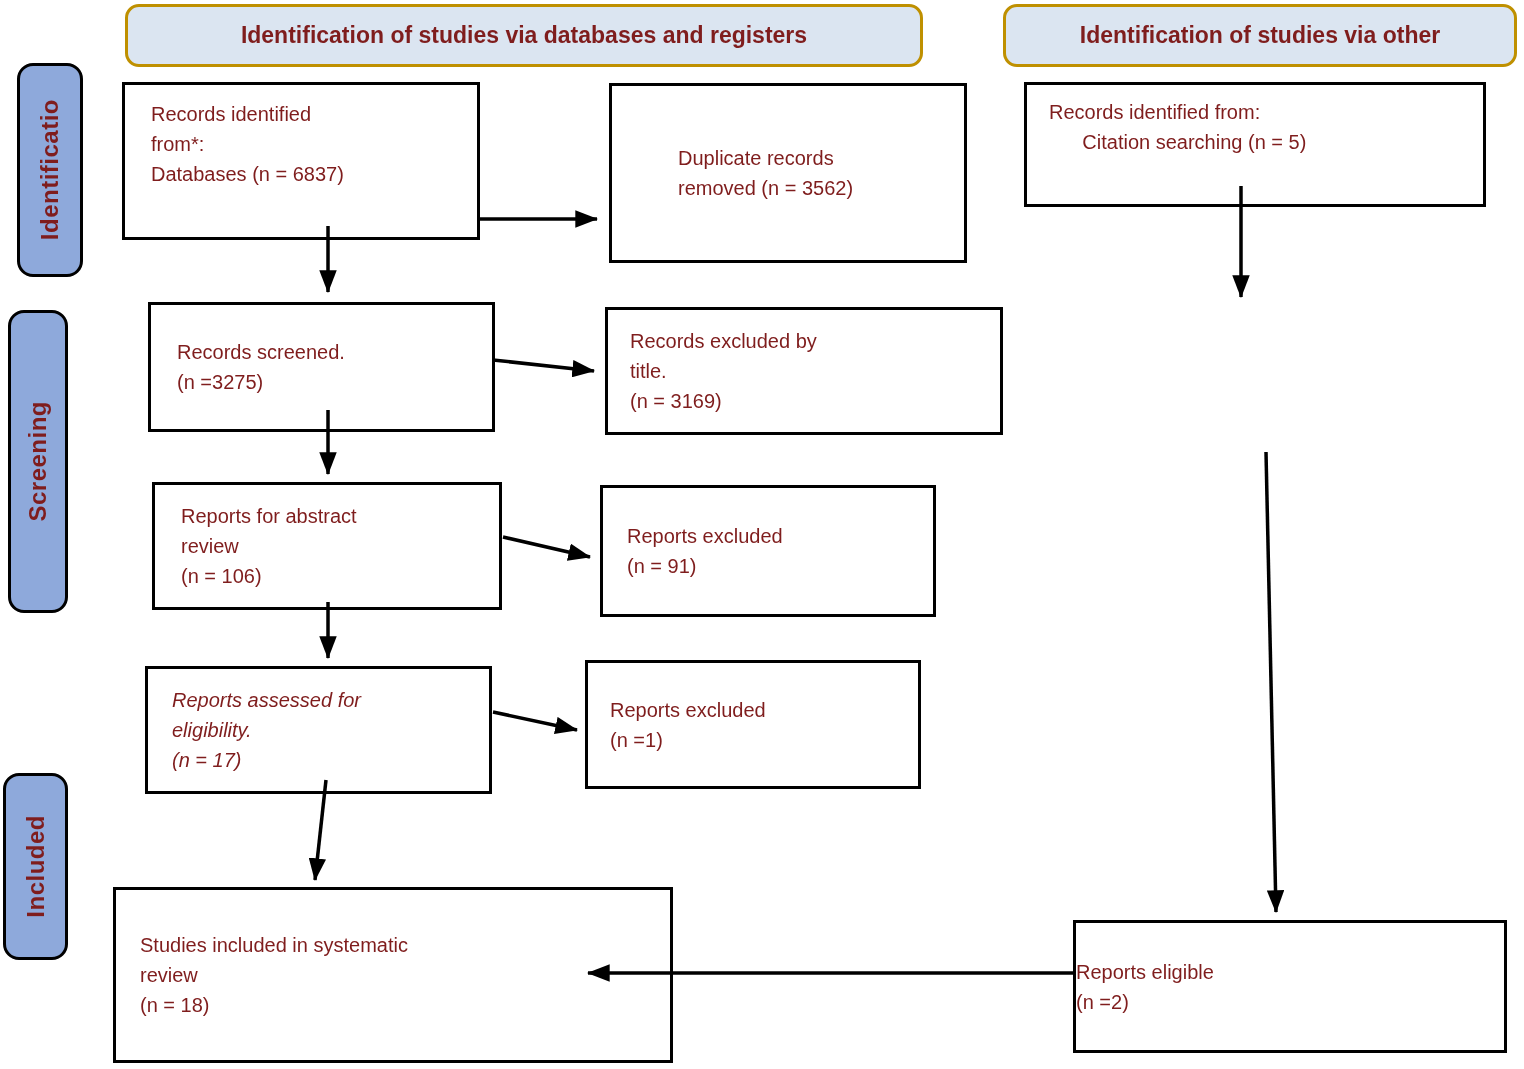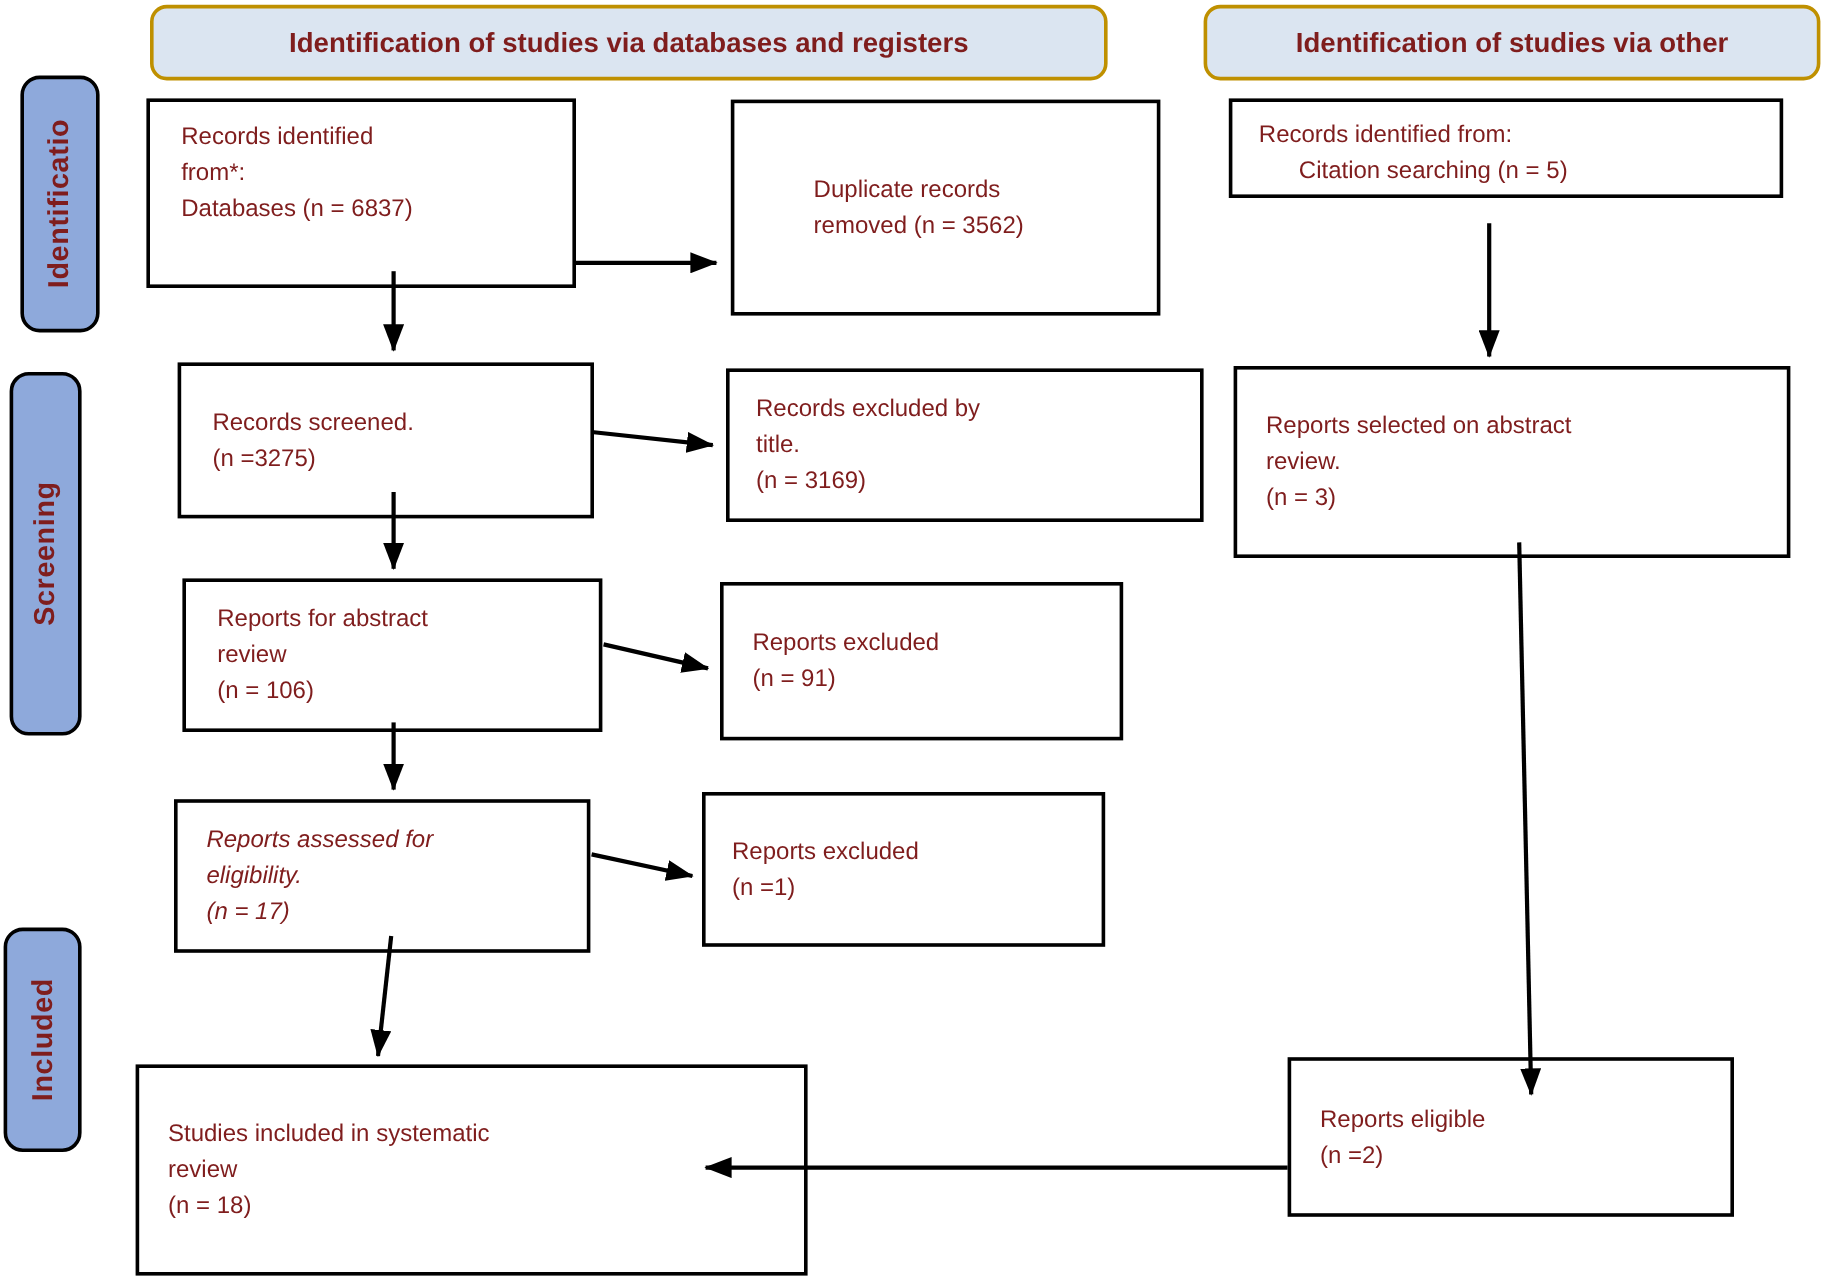--- a/index.html
+++ b/index.html
@@ -35,23 +35,23 @@
   .box.top{align-items:flex-start;}
   #box-a{left:122px;top:82px;width:358px;height:158px;padding:14px 8px 0 26px;}
   #box-b{left:609px;top:83px;width:358px;height:180px;padding-left:66px;}
   #box-c{left:148px;top:302px;width:347px;height:130px;padding-left:26px;}
   #box-d{left:605px;top:307px;width:398px;height:128px;padding-left:22px;}
   #box-e{left:152px;top:482px;width:350px;height:128px;padding-left:26px;}
   #box-f{left:600px;top:485px;width:336px;height:132px;padding-left:24px;}
   #box-g{left:145px;top:666px;width:347px;height:128px;padding-left:24px;font-style:italic;}
   #box-h{left:585px;top:660px;width:336px;height:129px;padding-left:22px;}
   #box-i{left:113px;top:887px;width:560px;height:176px;padding-left:24px;}
-  #box-j{left:1024px;top:82px;width:462px;height:83px;padding:12px 8px 0 22px;}
+  #box-j{left:1024px;top:82px;width:462px;height:125px;padding:12px 8px 0 22px;}
   #box-k{left:1028px;top:305px;width:464px;height:160px;padding-left:24px;}
-  #box-l{left:1073px;top:881px;width:372px;height:133px;padding-left:24px;}
+  #box-l{left:1073px;top:920px;width:434px;height:133px;}
   #arrows{position:absolute;left:0;top:0;width:1524px;height:1069px;pointer-events:none;}
   #arrows line{stroke:#000;stroke-width:3.5;}
 </style>
 </head>
 <body>
 
 <div id="stage">
 
   <div class="hdr" id="hdr-left">
     <span>Identification of studies via databases and registers</span>
@@ -88,23 +88,20 @@
   <div class="box" id="box-g">Reports assessed for
 eligibility.
 (n = 17)</div>
   <div class="box" id="box-h">Reports excluded
 (n =1)</div>
   <div class="box" id="box-i">Studies included in systematic
 review
 (n = 18)</div>
   <div class="box top" id="box-j">Records identified from:
       Citation searching (n = 5)</div>
-  <div class="box" id="box-k">Reports selected on abstract
-review.
-(n = 3)</div>
   <div class="box" id="box-l">Reports eligible
 (n =2)</div>
 
   <svg id="arrows" viewBox="0 0 1524 1069" xmlns="http://www.w3.org/2000/svg">
     <defs>
       <marker id="ah" markerWidth="6.5" markerHeight="5" refX="6.2" refY="2.5" orient="auto">
         <path d="M0,0 L6.5,2.5 L0,5 Z" fill="#000"></path>
       </marker>
     </defs>
     <line x1="480" y1="219" x2="597" y2="219" marker-end="url(#ah)"></line>

